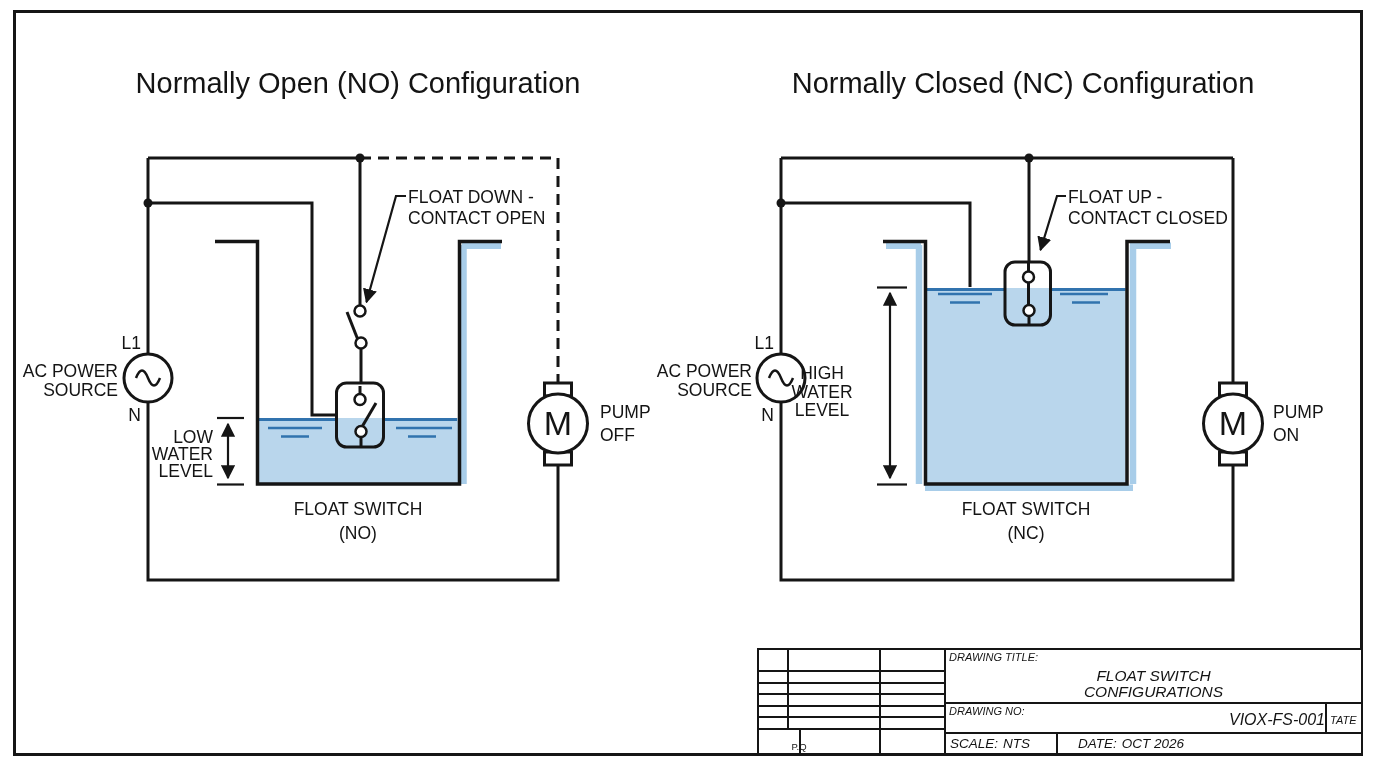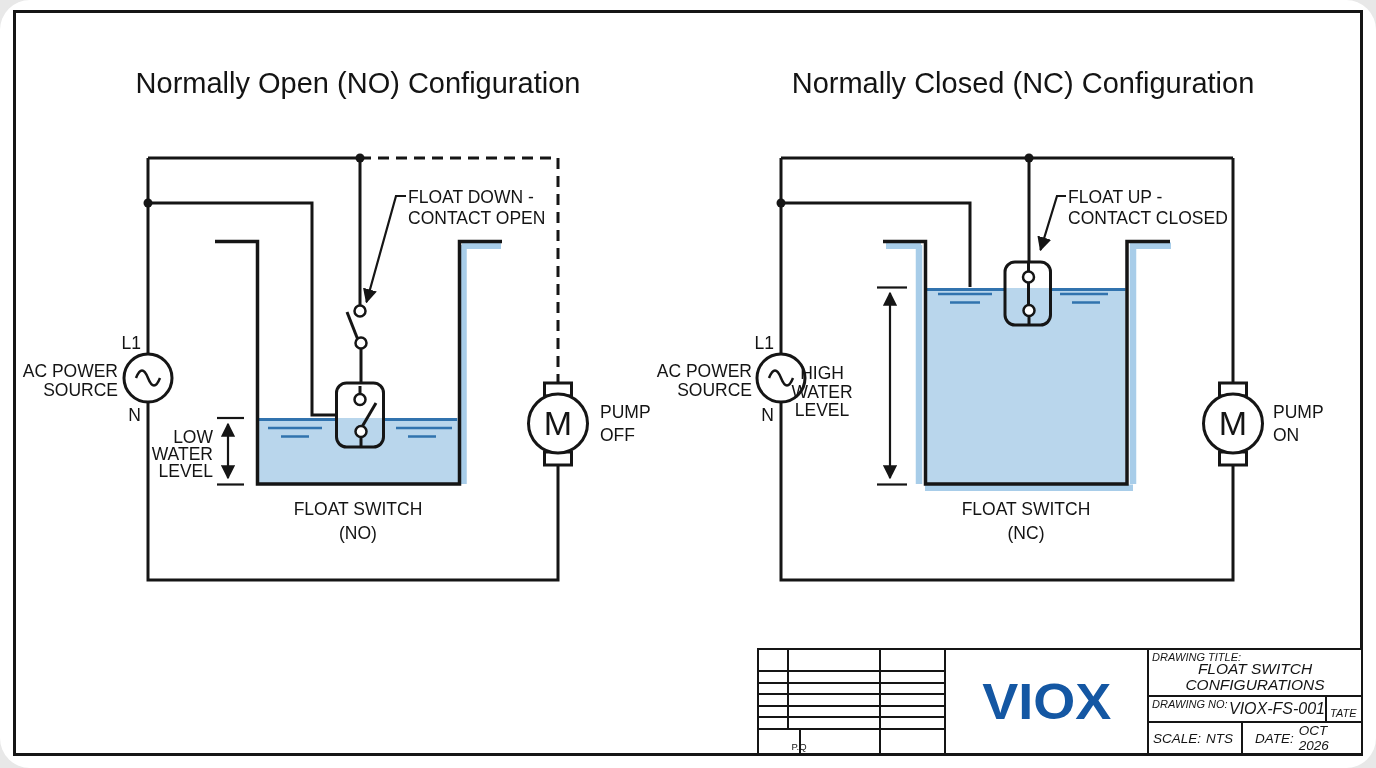--- a/index.html
+++ b/index.html
@@ -1,17 +1,17 @@
 <!DOCTYPE html>
 <html><head>
 <meta charset="utf-8">
 <style>
   html,body{margin:0;padding:0;background:#e8e8e8;}
   #page{position:relative;width:1376px;height:768px;background:#ffffff;overflow:hidden;
-        font-family:"Liberation Sans",sans-serif;color:#141414;border-radius:30px;}
+        font-family:"Liberation Sans",sans-serif;color:#141414;}
   #diagram-svg{position:absolute;left:0;top:0;}
   svg text{font-family:"Liberation Sans",sans-serif;fill:#141414;}
   .t17{font-size:17.5px;}
   .t29{font-size:29px;}
   .t34{font-size:34px;}
   .mid{text-anchor:middle;} .end{text-anchor:end;}
 
   
   #titleblock{position:absolute;left:757px;top:648px;width:606px;height:107px;
       border:2.5px solid #151515;box-sizing:border-box;display:flex;background:#fff;}
@@ -32,23 +32,23 @@
       display:flex;flex-direction:column;align-items:center;justify-content:flex-end;
       padding-bottom:2px;box-sizing:border-box;}
   .small-label{position:absolute;top:1px;left:3px;font-size:11px;}
   .big-line{font-size:15.5px;line-height:16px;}
   .info-row-no{height:30px;border-bottom:2.5px solid #151515;display:flex;box-sizing:border-box;}
   .no-main{flex:1;position:relative;display:flex;align-items:flex-end;justify-content:flex-end;}
   .no-value{font-size:16px;line-height:16px;padding-bottom:4px;}
   .no-corner{width:36px;border-left:2.5px solid #151515;box-sizing:border-box;
       font-size:11px;padding:10px 0 0 3px;}
   .info-row-scale{flex:1;display:flex;}
-  .scale-cell{width:94px;border-right:2.5px solid #151515;box-sizing:border-box;
+  .scale-cell{width:112px;border-right:2.5px solid #151515;box-sizing:border-box;
       display:flex;align-items:center;gap:5px;padding-left:4px;font-size:13.5px;}
-  .date-cell{flex:1;display:flex;align-items:center;gap:5px;padding-left:12px;font-size:13.5px;}
+  .date-cell{flex:1;display:flex;align-items:center;gap:5px;padding-left:20px;font-size:13.5px;}
 </style>
 </head>
 <body>
 
 <div id="page">
 
 <svg id="diagram-svg" width="1376" height="768" viewBox="0 0 1376 768">
   <defs>
     <marker id="arr" viewBox="0 0 10 10" refX="9" refY="5" markerWidth="6.5" markerHeight="6.5" orient="auto-start-reverse">
       <path d="M0,0 L10,5 L0,10 z" fill="#151515"></path>
@@ -241,23 +241,20 @@
     <div class="cell"></div>
     <div class="cell nr"></div>
     <div class="cell"></div>
     <div class="cell"></div>
     <div class="cell nr"></div>
     <div class="cell nb rev-note">P.Q</div>
     <div class="cell nb"></div>
     <div class="cell nr nb"></div>
   </div>
 
-  <div id="logo-cell">
-    <span>VIOX</span>
-  </div>
 
   <div id="info-col">
     <div class="info-row-title">
       <span class="small-label">DRAWING TITLE:</span>
       <span class="big-line">FLOAT SWITCH</span>
       <span class="big-line">CONFIGURATIONS</span>
     </div>
     <div class="info-row-no">
       <div class="no-main">
         <span class="small-label">DRAWING NO:</span>

